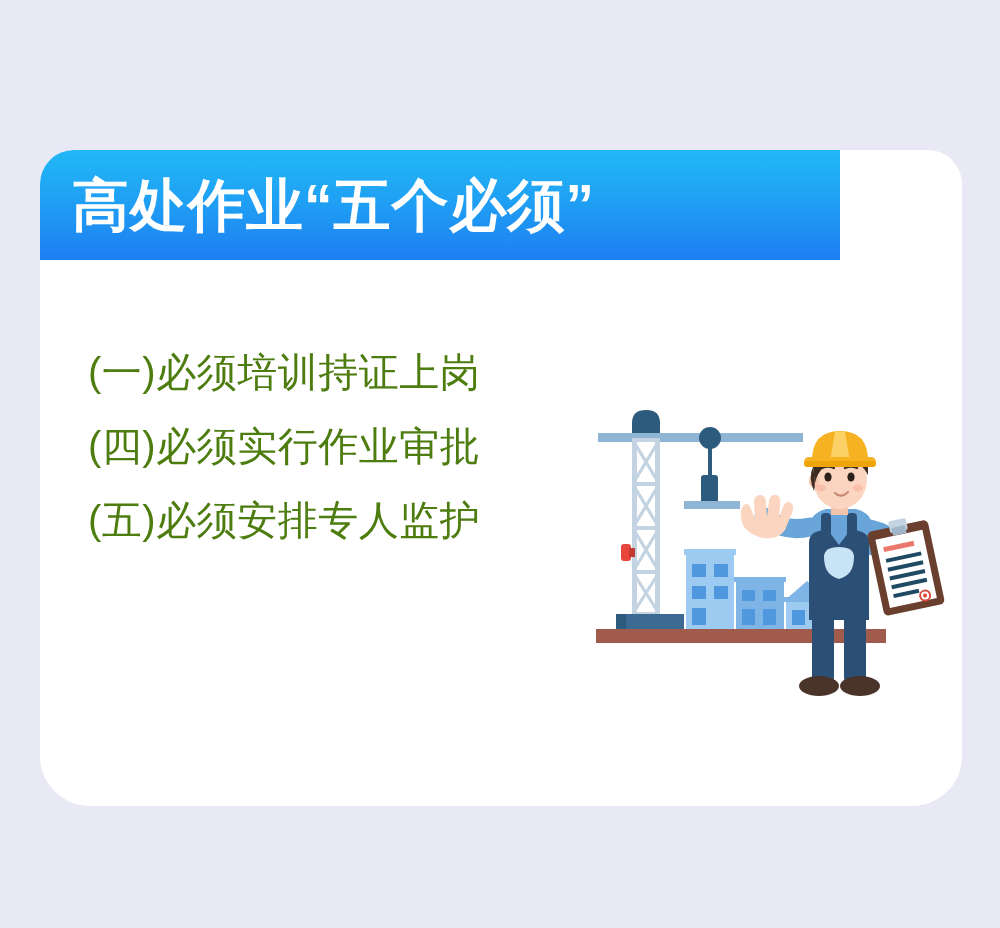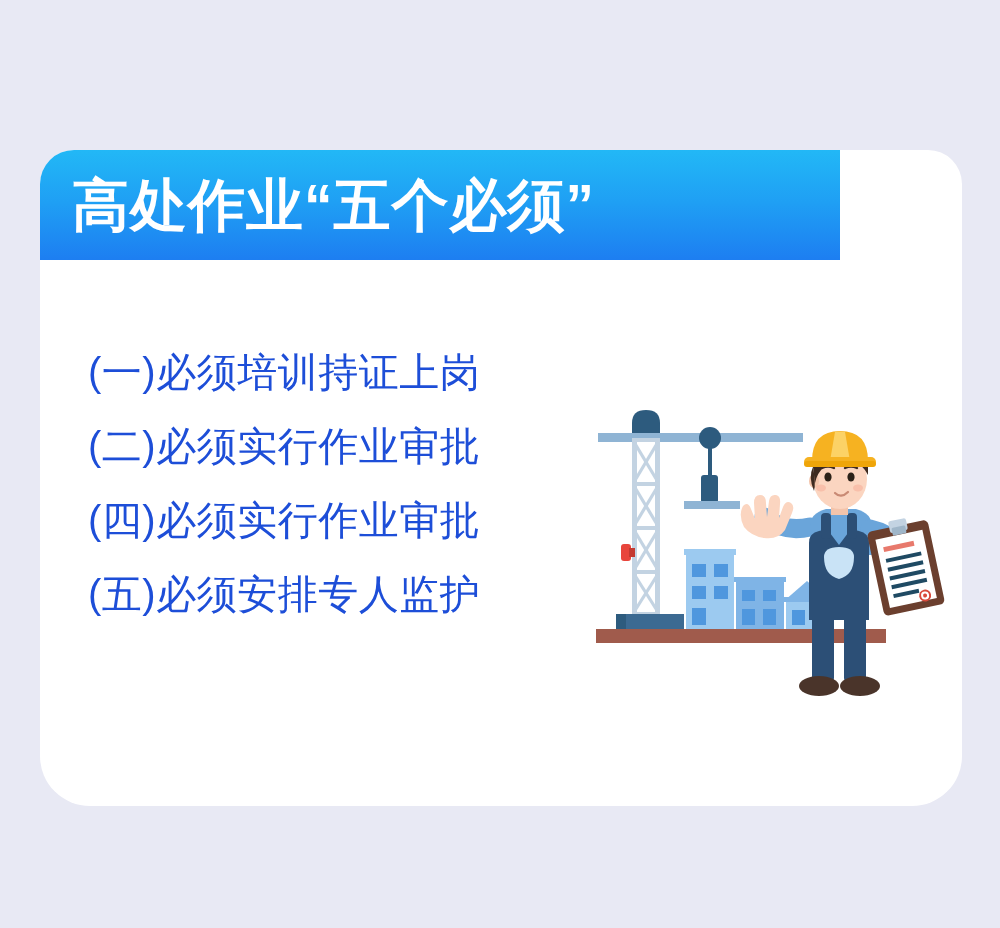--- a/index.html
+++ b/index.html
@@ -76,21 +76,21 @@
   
   #rules-list {
     position: absolute;
     left: 88px;
     top: 352px;
     z-index: 4;
     width: 460px;
   }
   .rule-item {
     font-size: 40px;
-    color: #1d4ed8;
+    color: #4d7c0f;
     line-height: 1;
     margin-bottom: 34px;
     white-space: nowrap;
     letter-spacing: 0.5px;
     font-family: "Liberation Sans", "DejaVu Sans", sans-serif;
   }
   .rule-item:last-child { margin-bottom: 0; }
 
   
   #illustration {
@@ -110,21 +110,20 @@
   <div id="orange-tab"></div>
 
   <div id="card"></div>
 
   <div id="title-bar">
     <div id="title-text">高处作业“五个必须”</div>
   </div>
 
   <div id="rules-list">
     <div class="rule-item">(一)必须培训持证上岗</div>
-    <div class="rule-item">(二)必须实行作业审批</div>
     <div class="rule-item">(四)必须实行作业审批</div>
     <div class="rule-item">(五)必须安排专人监护</div>
   </div>
 
   <div id="illustration">
     <svg viewBox="0 0 360 300" width="360" height="300" xmlns="http://www.w3.org/2000/svg">
 
       <g>
 
         <rect x="10" y="28" width="205" height="9" fill="#8fb4d4"></rect>

